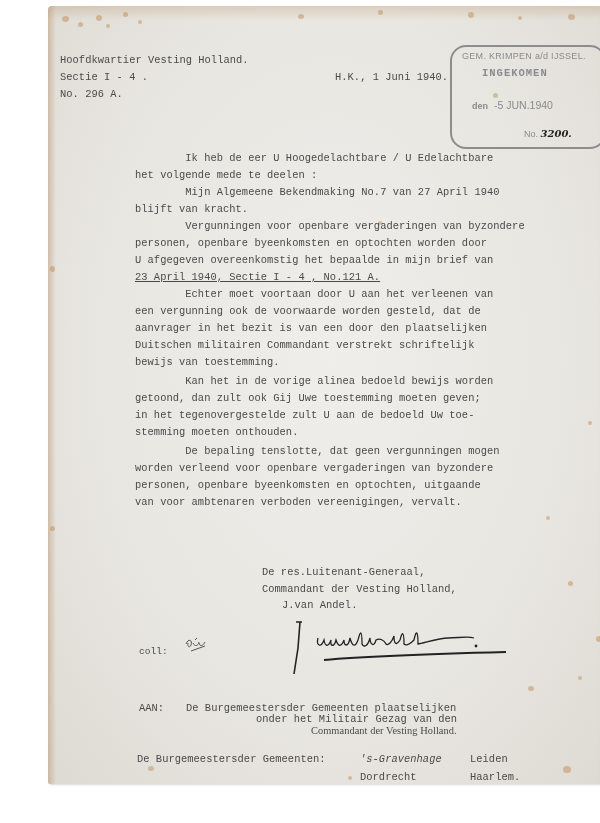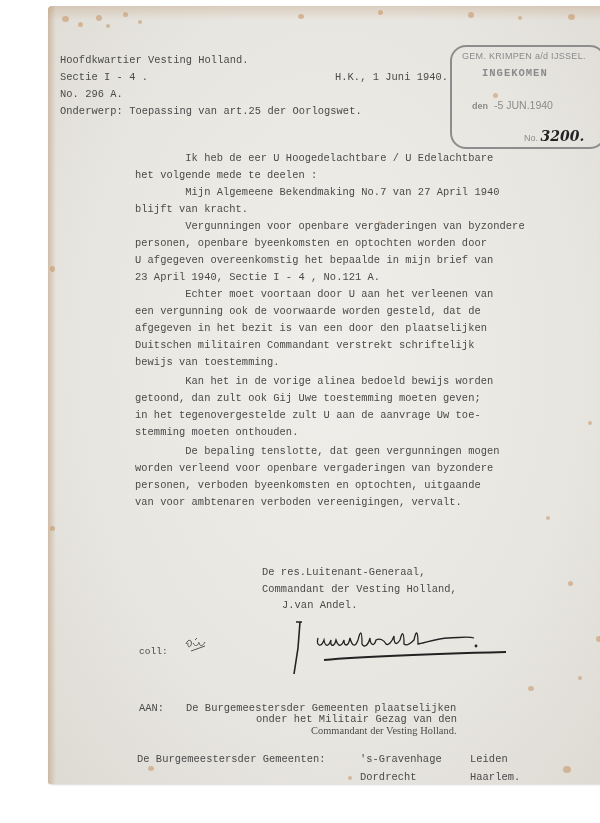--- a/index.html
+++ b/index.html
@@ -36,21 +36,21 @@
   .stamp {
     position: absolute; left: 402px; top: 39px; width: 152px; height: 100px;
     border: 2px solid #8d8d8d; border-radius: 16px;
     font-family: "Liberation Sans", "DejaVu Sans", sans-serif; color: #8b8b8b;
   }
   .stamp .l1 { position: absolute; left: 10px; top: 4px; font-size: 9px; letter-spacing: 0.3px; white-space: nowrap; }
   .stamp .l2 { position: absolute; left: 30px; top: 20px; font-size: 10.5px; font-weight: bold; letter-spacing: 1px; font-family: "Liberation Mono", monospace; }
   .stamp .l3 { position: absolute; left: 20px; top: 52px; font-size: 10.5px; white-space: nowrap; }
   .stamp .l3 .den { font-size: 9px; font-weight: bold; margin-right: 6px; }
   .stamp .l4 { position: absolute; left: 72px; top: 81px; font-size: 9px; white-space: nowrap; }
-  .stamp .l4 .hw { font-family: "DejaVu Serif", serif; font-style: italic; font-weight: bold; color: #222; font-size: 14px; }
+  .stamp .l4 .hw { font-family: "DejaVu Serif", serif; font-style: italic; font-weight: bold; color: #222; font-size: 10px; }
   .sig { position: absolute; }
 </style>
 </head>
 <body>
 
 <div class="paper">
   <div class="edge-stain-left"></div>
   <div class="edge-stain-right"></div>
   <div class="edge-stain-top"></div>
 
@@ -83,21 +83,20 @@
     <div class="spot" style="left:395px;top:792px;width:6px;height:5px;"></div>
     <div class="spot" style="left:330px;top:215px;width:4px;height:4px;"></div>
     <div class="spot" style="left:2px;top:260px;width:5px;height:6px;"></div>
     <div class="spot" style="left:2px;top:520px;width:5px;height:5px;"></div>
   </div>
 
   <div class="tw" style="left:12px;top:46px;">Hoofdkwartier Vesting Holland.</div>
   <div class="tw" style="left:12px;top:63px;text-align:center;">Sectie I - 4 .</div>
   <div class="tw" style="left:287px;top:63px;">H.K., 1 Juni 1940.</div>
   <div class="tw" style="left:12px;top:80px;">No. 296 A.</div>
-  <div class="tw" style="left:12px;top:97px;">Onderwerp: Toepassing van art.25 der Oorlogswet.</div>
 
   <div class="stamp">
     <div class="l1">GEM. KRIMPEN a/d IJSSEL.</div>
     <div class="l2">INGEKOMEN</div>
     <div class="l3">
       <span class="den">den</span><span>-5 JUN.1940</span>
     </div>
     <div class="l4">
       <span>No.</span>
       <span class="hw">3200.</span>
@@ -105,33 +104,33 @@
   </div>
 
   <div>
     <div class="tw" style="left:87px;top:144px;">        Ik heb de eer U Hoogedelachtbare / U Edelachtbare</div>
     <div class="tw" style="left:87px;top:161px;">het volgende mede te deelen :</div>
     <div class="tw" style="left:87px;top:178px;">        Mijn Algemeene Bekendmaking No.7 van 27 April 1940</div>
     <div class="tw" style="left:87px;top:195px;">blijft van kracht.</div>
     <div class="tw" style="left:87px;top:212px;">        Vergunningen voor openbare vergaderingen van byzondere</div>
     <div class="tw" style="left:87px;top:229px;">personen, openbare byeenkomsten en optochten worden door</div>
     <div class="tw" style="left:87px;top:246px;">U afgegeven overeenkomstig het bepaalde in mijn brief van</div>
-    <div class="tw" style="left:87px;top:263px;">23 April 1940, Sectie I - 4 , No.121 A.</div>
+    <div class="tw" style="left:87px;top:263px;text-decoration:underline;">23 April 1940, Sectie I - 4 , No.121 A.</div>
     <div class="tw" style="left:87px;top:280px;">        Echter moet voortaan door U aan het verleenen van</div>
     <div class="tw" style="left:87px;top:297px;">een vergunning ook de voorwaarde worden gesteld, dat de</div>
-    <div class="tw" style="left:87px;top:314px;">afgegeven in het bezit is van een door den plaatselijken</div>
+    <div class="tw" style="left:87px;top:314px;">aanvrager in het bezit is van een door den plaatselijken</div>
     <div class="tw" style="left:87px;top:331px;">Duitschen militairen Commandant verstrekt schriftelijk</div>
     <div class="tw" style="left:87px;top:348px;">bewijs van toestemming.</div>
     <div class="tw" style="left:87px;top:367px;">        Kan het in de vorige alinea bedoeld bewijs worden</div>
     <div class="tw" style="left:87px;top:384px;">getoond, dan zult ook Gij Uwe toestemming moeten geven;</div>
-    <div class="tw" style="left:87px;top:401px;">in het tegenovergestelde zult U aan de aanvrage Uw toe-</div>
+    <div class="tw" style="left:87px;top:401px;">in het tegenovergestelde zult U aan de bedoeld Uw toe-</div>
     <div class="tw" style="left:87px;top:418px;">stemming moeten onthouden.</div>
     <div class="tw" style="left:87px;top:437px;">        De bepaling tenslotte, dat geen vergunningen mogen</div>
     <div class="tw" style="left:87px;top:454px;">worden verleend voor openbare vergaderingen van byzondere</div>
-    <div class="tw" style="left:87px;top:471px;">personen, verboden byeenkomsten en optochten, uitgaande</div>
+    <div class="tw" style="left:87px;top:471px;">personen, openbare byeenkomsten en optochten, uitgaande</div>
     <div class="tw" style="left:87px;top:488px;">van voor ambtenaren verboden vereenigingen, vervalt.</div>
   </div>
 
   <div class="tw" style="left:214px;top:575px;">Commandant der Vesting Holland,</div>
   <div class="tw" style="left:214px;top:558px;">De res.Luitenant-Generaal,</div>
   <div class="tw" style="left:234px;top:591px;">J.van Andel.</div>
 
   <div class="tw" style="left:91px;top:637px;font-size:9.5px;">coll:</div>
   <svg class="sig" style="left:135px;top:628px;" width="30" height="22">
     <path d="M3,10 C5,4 10,6 8,11 C7,14 4,13 5,9 M10,9 C12,13 15,12 16,8 M16,9 C17,13 20,12 22,8 M12,6 L14,4 M8,17 L22,12" stroke="#555" stroke-width="1" fill="none"></path>
@@ -146,19 +145,19 @@
 
   <div>
     <div class="tw" style="left:91px;top:694px;">AAN:</div>
     <div class="tw" style="left:138px;top:694px;">De Burgemeestersder Gemeenten plaatselijken</div>
     <div class="tw" style="left:208px;top:705px;">onder het Militair Gezag van den</div>
     <div class="tw" style="left:263px;top:716px;font-family:Liberation Serif, serif;">Commandant der Vesting Holland.</div>
   </div>
 
   <div>
     <div class="tw" style="left:89px;top:745px;">De Burgemeestersder Gemeenten:</div>
-    <div class="tw" style="left:312px;top:745px;">'s-Gravenhage</div>
+    <div class="tw" style="left:312px;top:745px;font-style:italic;">'s-Gravenhage</div>
     <div class="tw" style="left:312px;top:763px;">Dordrecht</div>
     <div class="tw" style="left:312px;top:781px;">Utrecht</div>
     <div class="tw" style="left:422px;top:745px;">Leiden</div>
     <div class="tw" style="left:422px;top:763px;text-align:right;">Haarlem.</div>
   </div>
 </div>
 
 </body></html>

